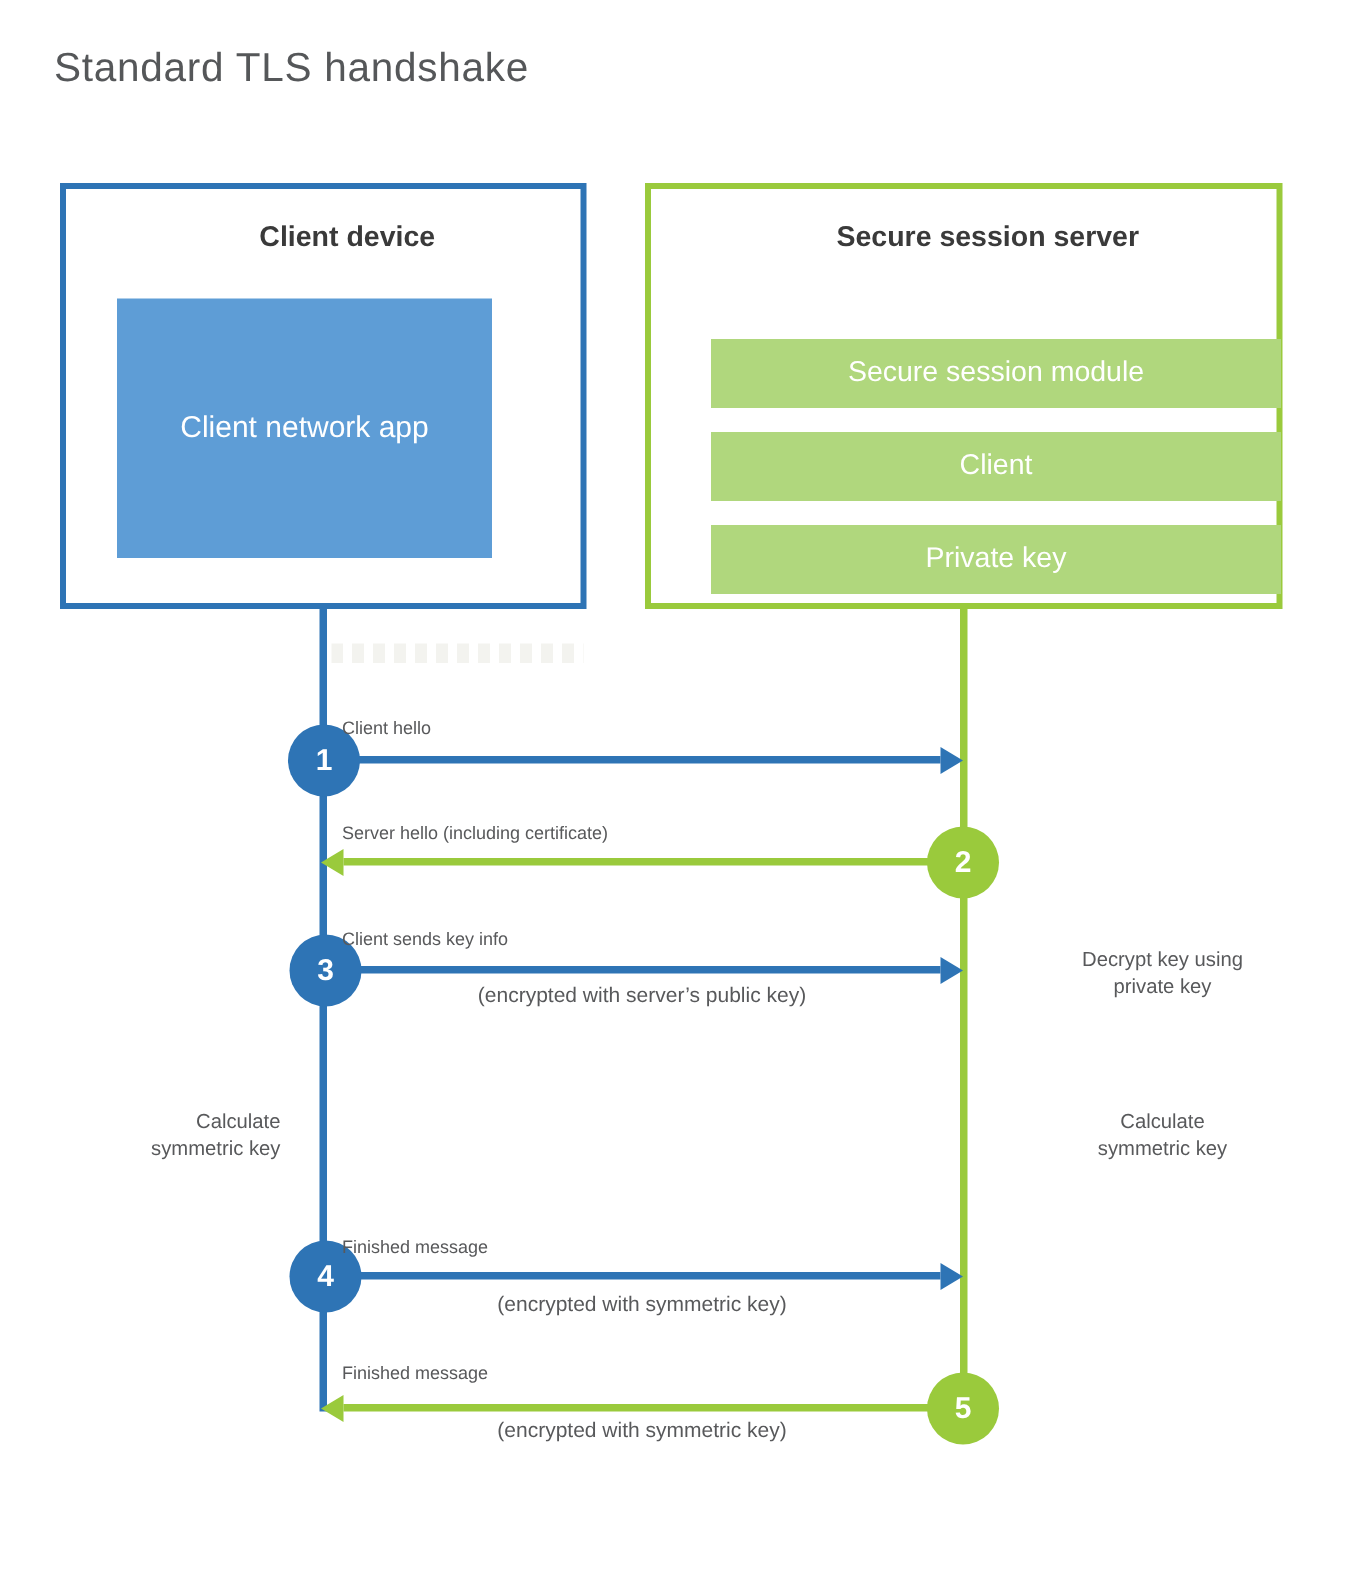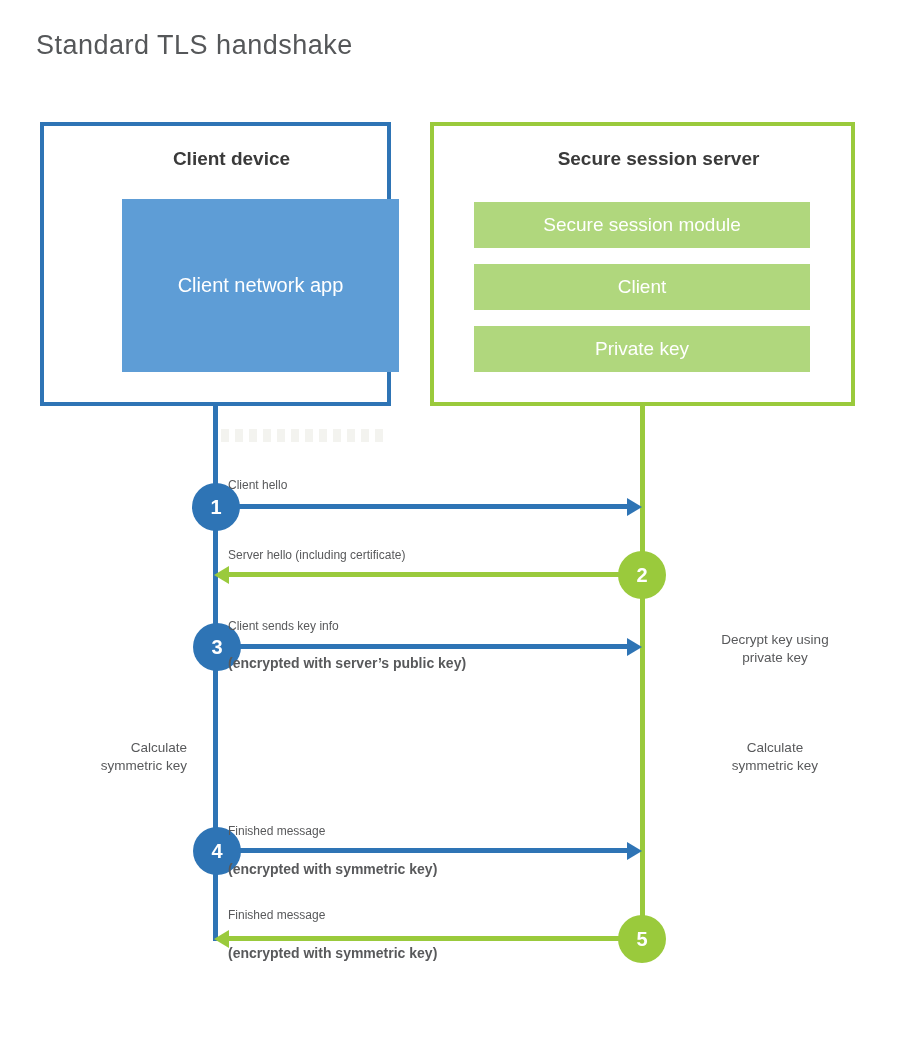--- a/index.html
+++ b/index.html
@@ -11,43 +11,43 @@
     --label:#58595B;
   }
   *{margin:0;padding:0;box-sizing:border-box;}
   body{background:#ffffff;font-family:"Liberation Sans","DejaVu Sans",sans-serif;}
   .page{position:relative;width:900px;height:1058px;background:#ffffff;overflow:hidden;border-radius:12px;}
   .title{position:absolute;left:36px;top:30px;font-size:27px;font-weight:300;color:#555759;letter-spacing:.5px;}
   .entity-box{position:absolute;top:122px;height:284px;background:#ffffff;}
   .client-box{left:40px;width:351px;border:4px solid var(--blue);}
   .server-box{left:430px;width:425px;border:4px solid var(--green);}
   .entity-title{margin-top:22px;text-align:center;font-size:19px;font-weight:bold;color:var(--heading);padding-left:32px;}
-  .client-app{position:absolute;left:78px;top:199px;width:277px;height:173px;background:var(--blue-fill);
-    display:flex;align-items:center;justify-content:center;text-align:center;margin-left:44px;}
+  .client-app{position:absolute;left:78px;top:199px;width:250px;height:173px;background:var(--blue-fill);
+    display:flex;align-items:center;justify-content:center;text-align:center;}
   .client-app span{color:#fff;font-size:20px;line-height:1.55;max-width:180px;}
-  .module{position:absolute;left:474px;width:336px;height:46px;background:var(--green-fill);
-    display:flex;align-items:center;justify-content:center;color:#fff;font-size:19px;}
+  .module{position:absolute;left:474px;width:380px;height:46px;background:var(--green-fill);
+    display:flex;align-items:center;justify-content:center;color:#fff;font-size:19px;margin-top:24px;}
   .mod-0{top:202px;} .mod-1{top:264px;} .mod-2{top:326px;}
   .vline{position:absolute;top:406px;width:5px;height:535px;}
   .vline.blue{left:213px;background:var(--blue);}
   .vline.green{left:640px;background:var(--green);}
   .ghost-dashes{position:absolute;left:221px;top:429px;width:168px;height:13px;
     background:repeating-linear-gradient(90deg,#f3f3ef 0 8px,transparent 8px 14px);}
   .step-circle{position:absolute;width:48px;height:48px;border-radius:50%;
     display:flex;align-items:center;justify-content:center;color:#fff;font-size:20px;font-weight:bold;}
   .step-circle.blue{background:var(--blue);}
   .step-circle.green{background:var(--green);}
   .shaft{position:absolute;height:5px;}
   .shaft.blue{background:var(--blue);}
   .shaft.green{background:var(--green);}
   .head{position:absolute;width:0;height:0;border-top:9px solid transparent;border-bottom:9px solid transparent;}
   .head.right{border-left:15px solid var(--blue);}
   .head.left{border-right:15px solid var(--green);}
   .msg{position:absolute;left:228px;width:400px;color:var(--label);font-size:12px;}
-  .submsg{position:absolute;left:228px;width:400px;text-align:left;color:var(--label);font-size:14px;font-weight:bold;}
+  .submsg{position:absolute;left:228px;width:400px;text-align:center;color:var(--label);font-size:14px;}
   .note{position:absolute;font-size:13.5px;color:var(--label);line-height:1.3;white-space:pre-line;}
   .note.right-side{left:700px;width:150px;text-align:center;}
   .note.left-side{left:47px;width:140px;text-align:right;}
 </style>
 </head>
 <body>
 
 <div class="page">
 
   <div class="title">Standard TLS handshake</div>

